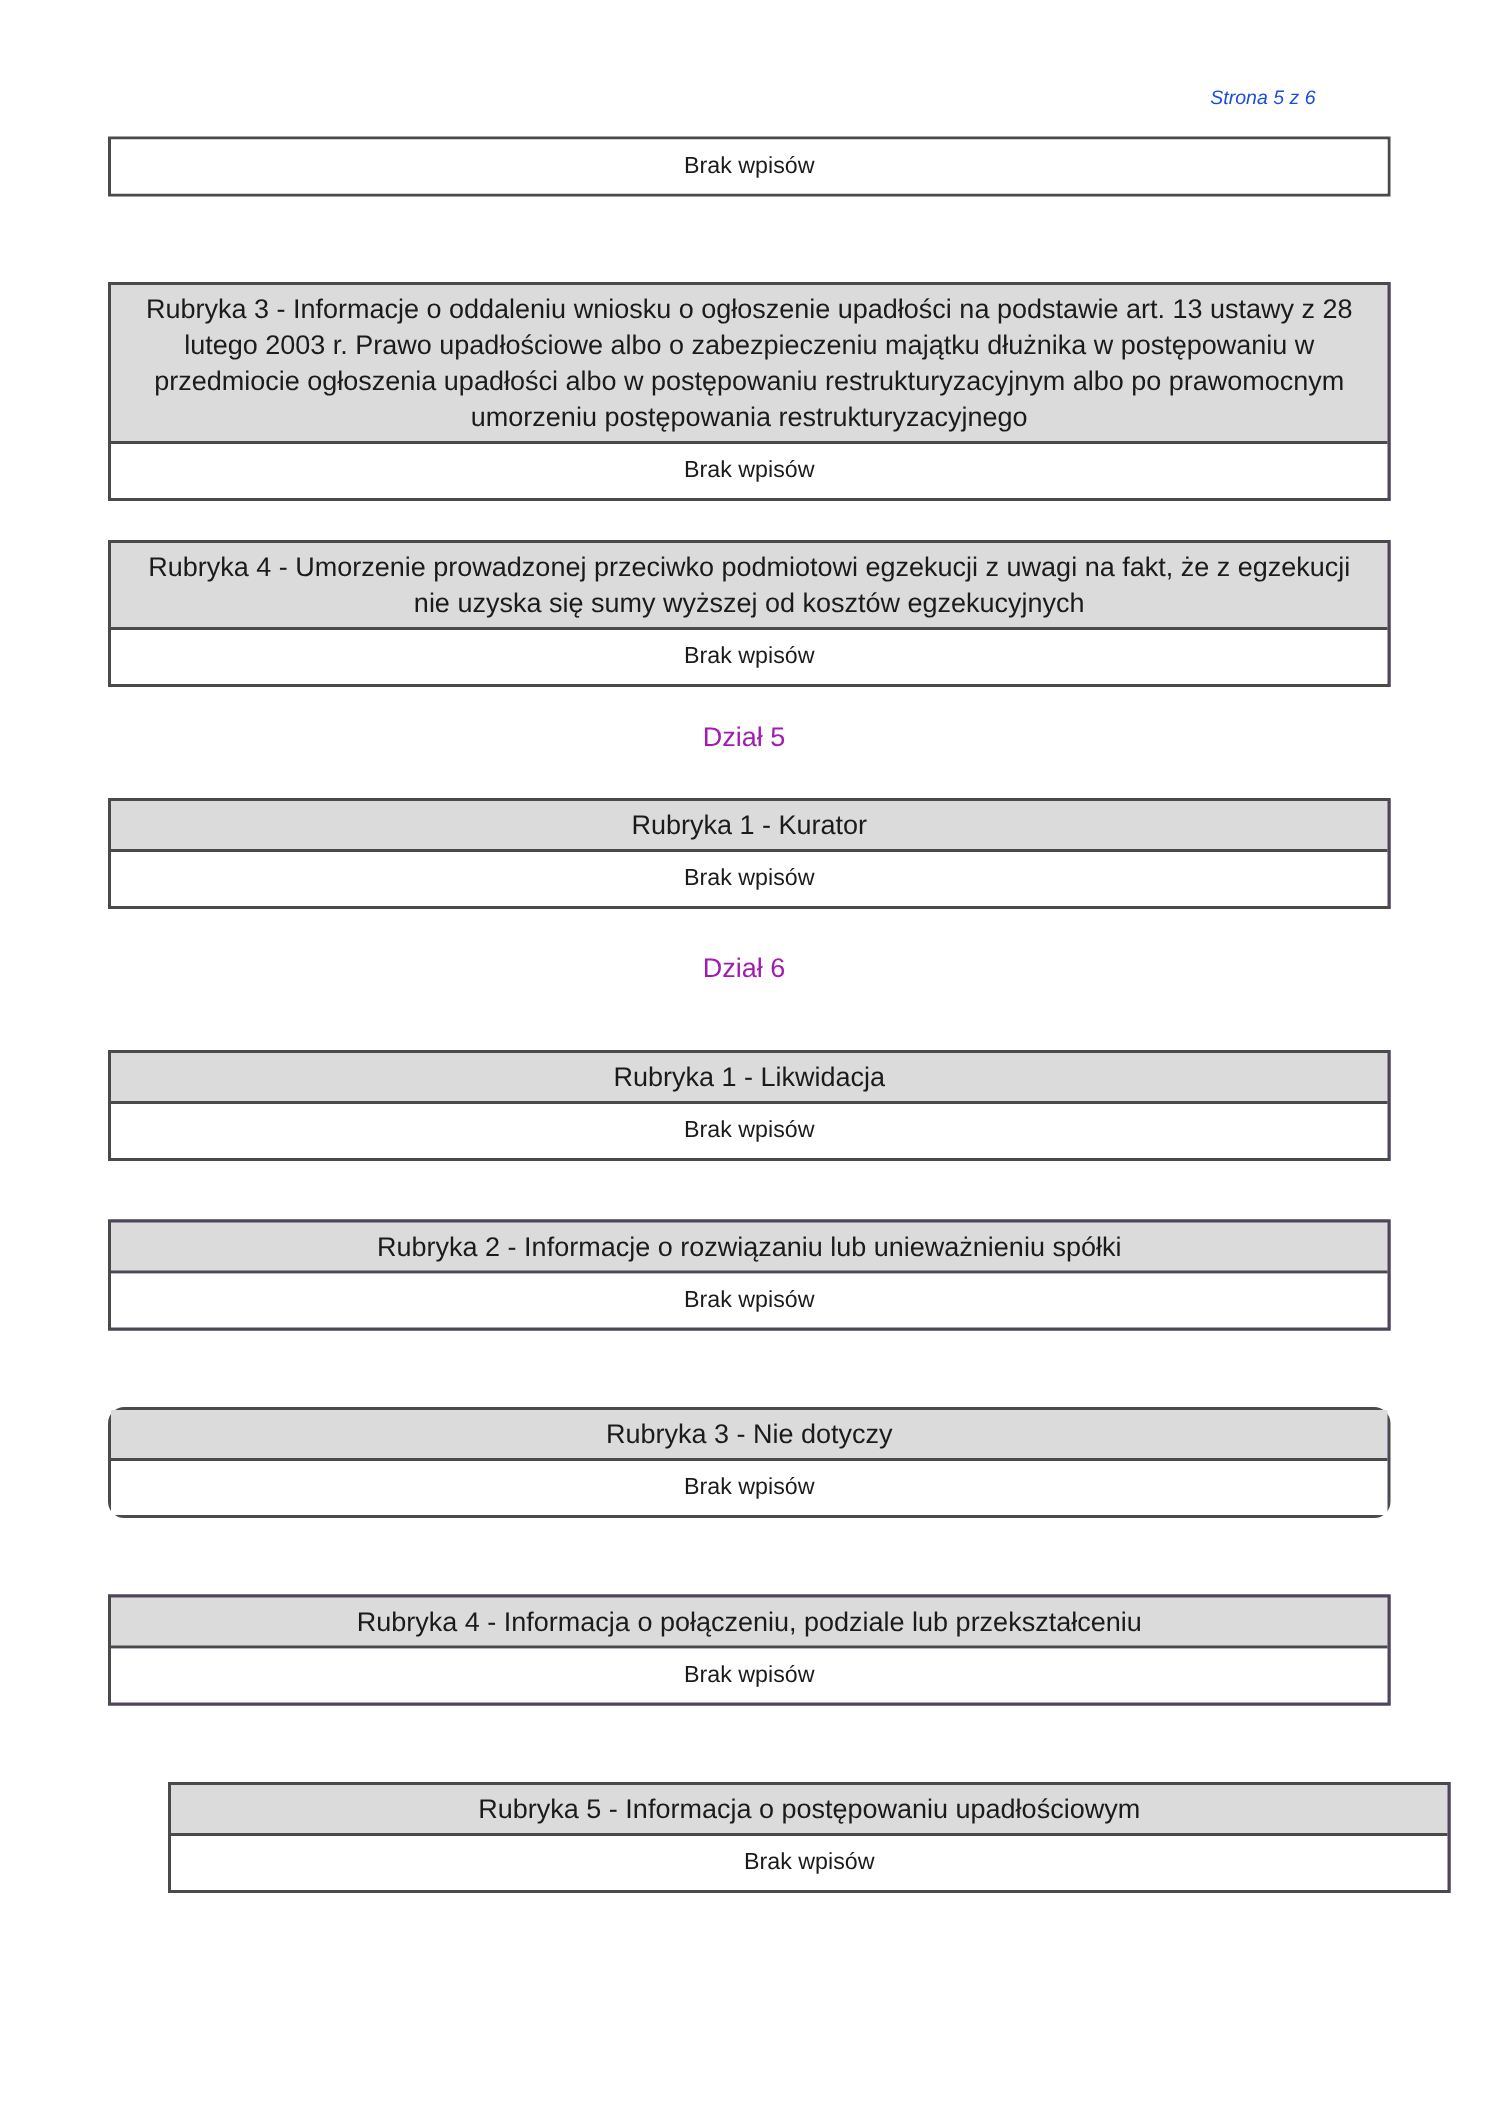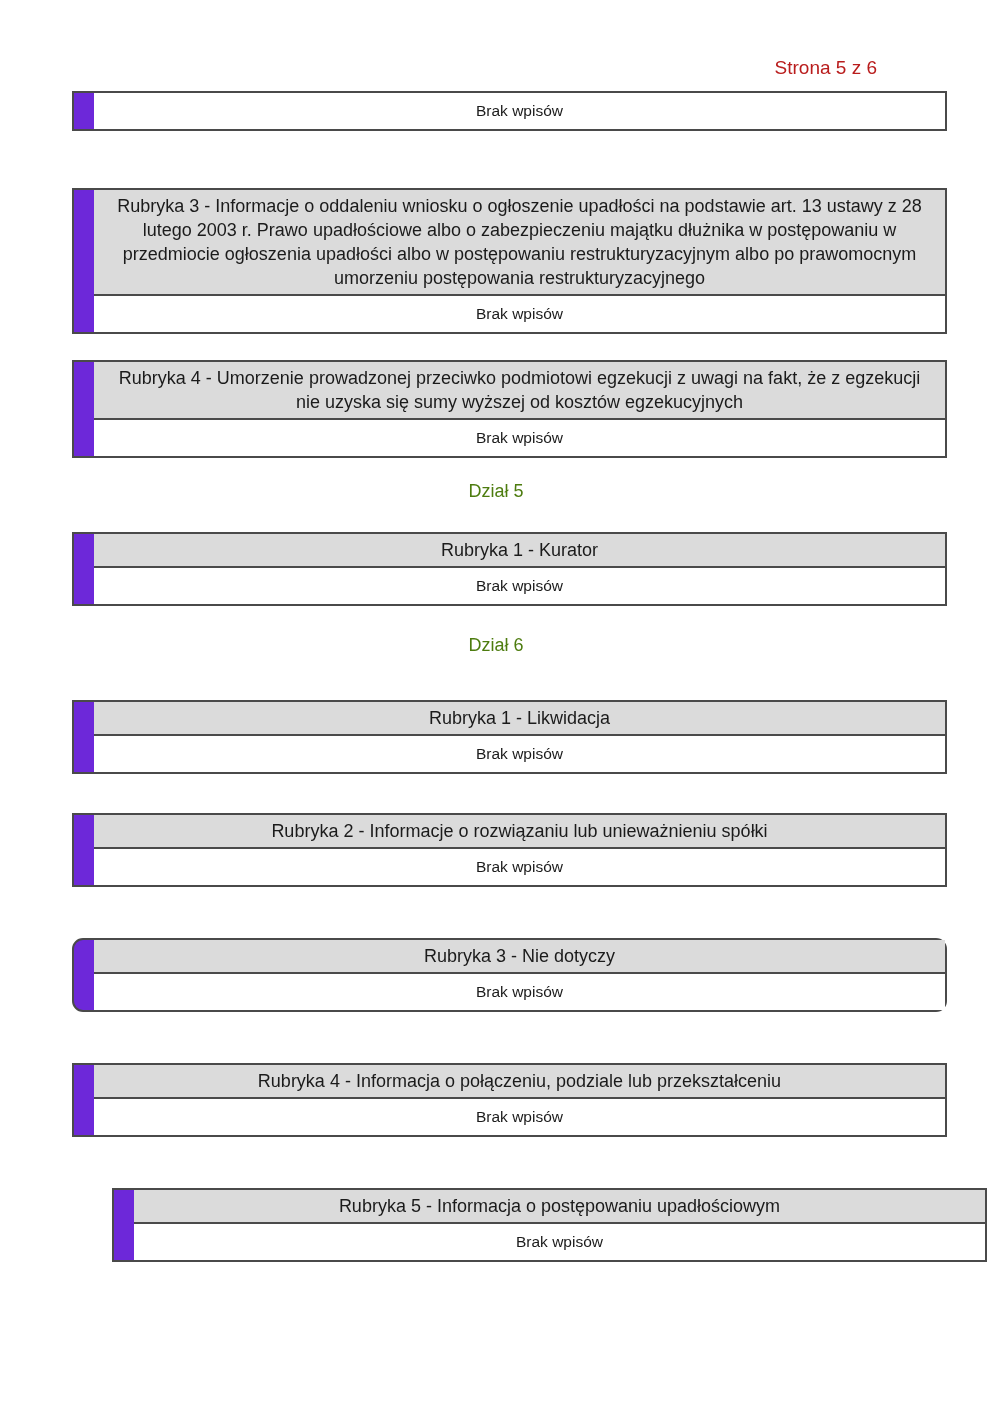--- a/index.html
+++ b/index.html
@@ -8,31 +8,31 @@
     width: 992px;
     height: 1403px;
     background: #ffffff;
     font-family: "Liberation Sans", "DejaVu Sans", sans-serif;
     color: #1e1e1e;
   }
   .page-label {
     position: absolute;
     top: 57px;
     right: 115px;
-    font-size: 19px;
-    color: #b91c1c;
+    font-size: 13px;
+    color: #1d4ed8;
+    font-style: italic;
   }
   .box {
     position: absolute;
     left: 72px;
     width: 851px;
     border: 2px solid #4a4a4a;
     background: #6d28d9;
     box-sizing: content-box;
-    padding-left: 20px;
   }
   .box-title {
     background: #dbdbdb;
     border-bottom: 2px solid #4a4a4a;
     text-align: center;
     font-size: 18px;
     line-height: 24px;
     padding: 4px 14px;
     color: #1b1b1b;
   }
@@ -43,21 +43,21 @@
     line-height: 24px;
     padding: 6px 10px;
     color: #1b1b1b;
   }
   .section-heading {
     position: absolute;
     left: 0;
     width: 100%;
     text-align: center;
     font-size: 18px;
-    color: #4d7c0f;
+    color: #a21caf;
   }
   
   #box-top        { top: 91px;  }
   #box-rubryka3   { top: 188px; }
   #box-rubryka4   { top: 360px; }
   #heading-dzial5 { top: 481px; }
   #box-d5-r1      { top: 532px; }
   #heading-dzial6 { top: 635px; }
   #box-d6-r1      { top: 700px; }
   #box-d6-r2      { top: 813px; }

